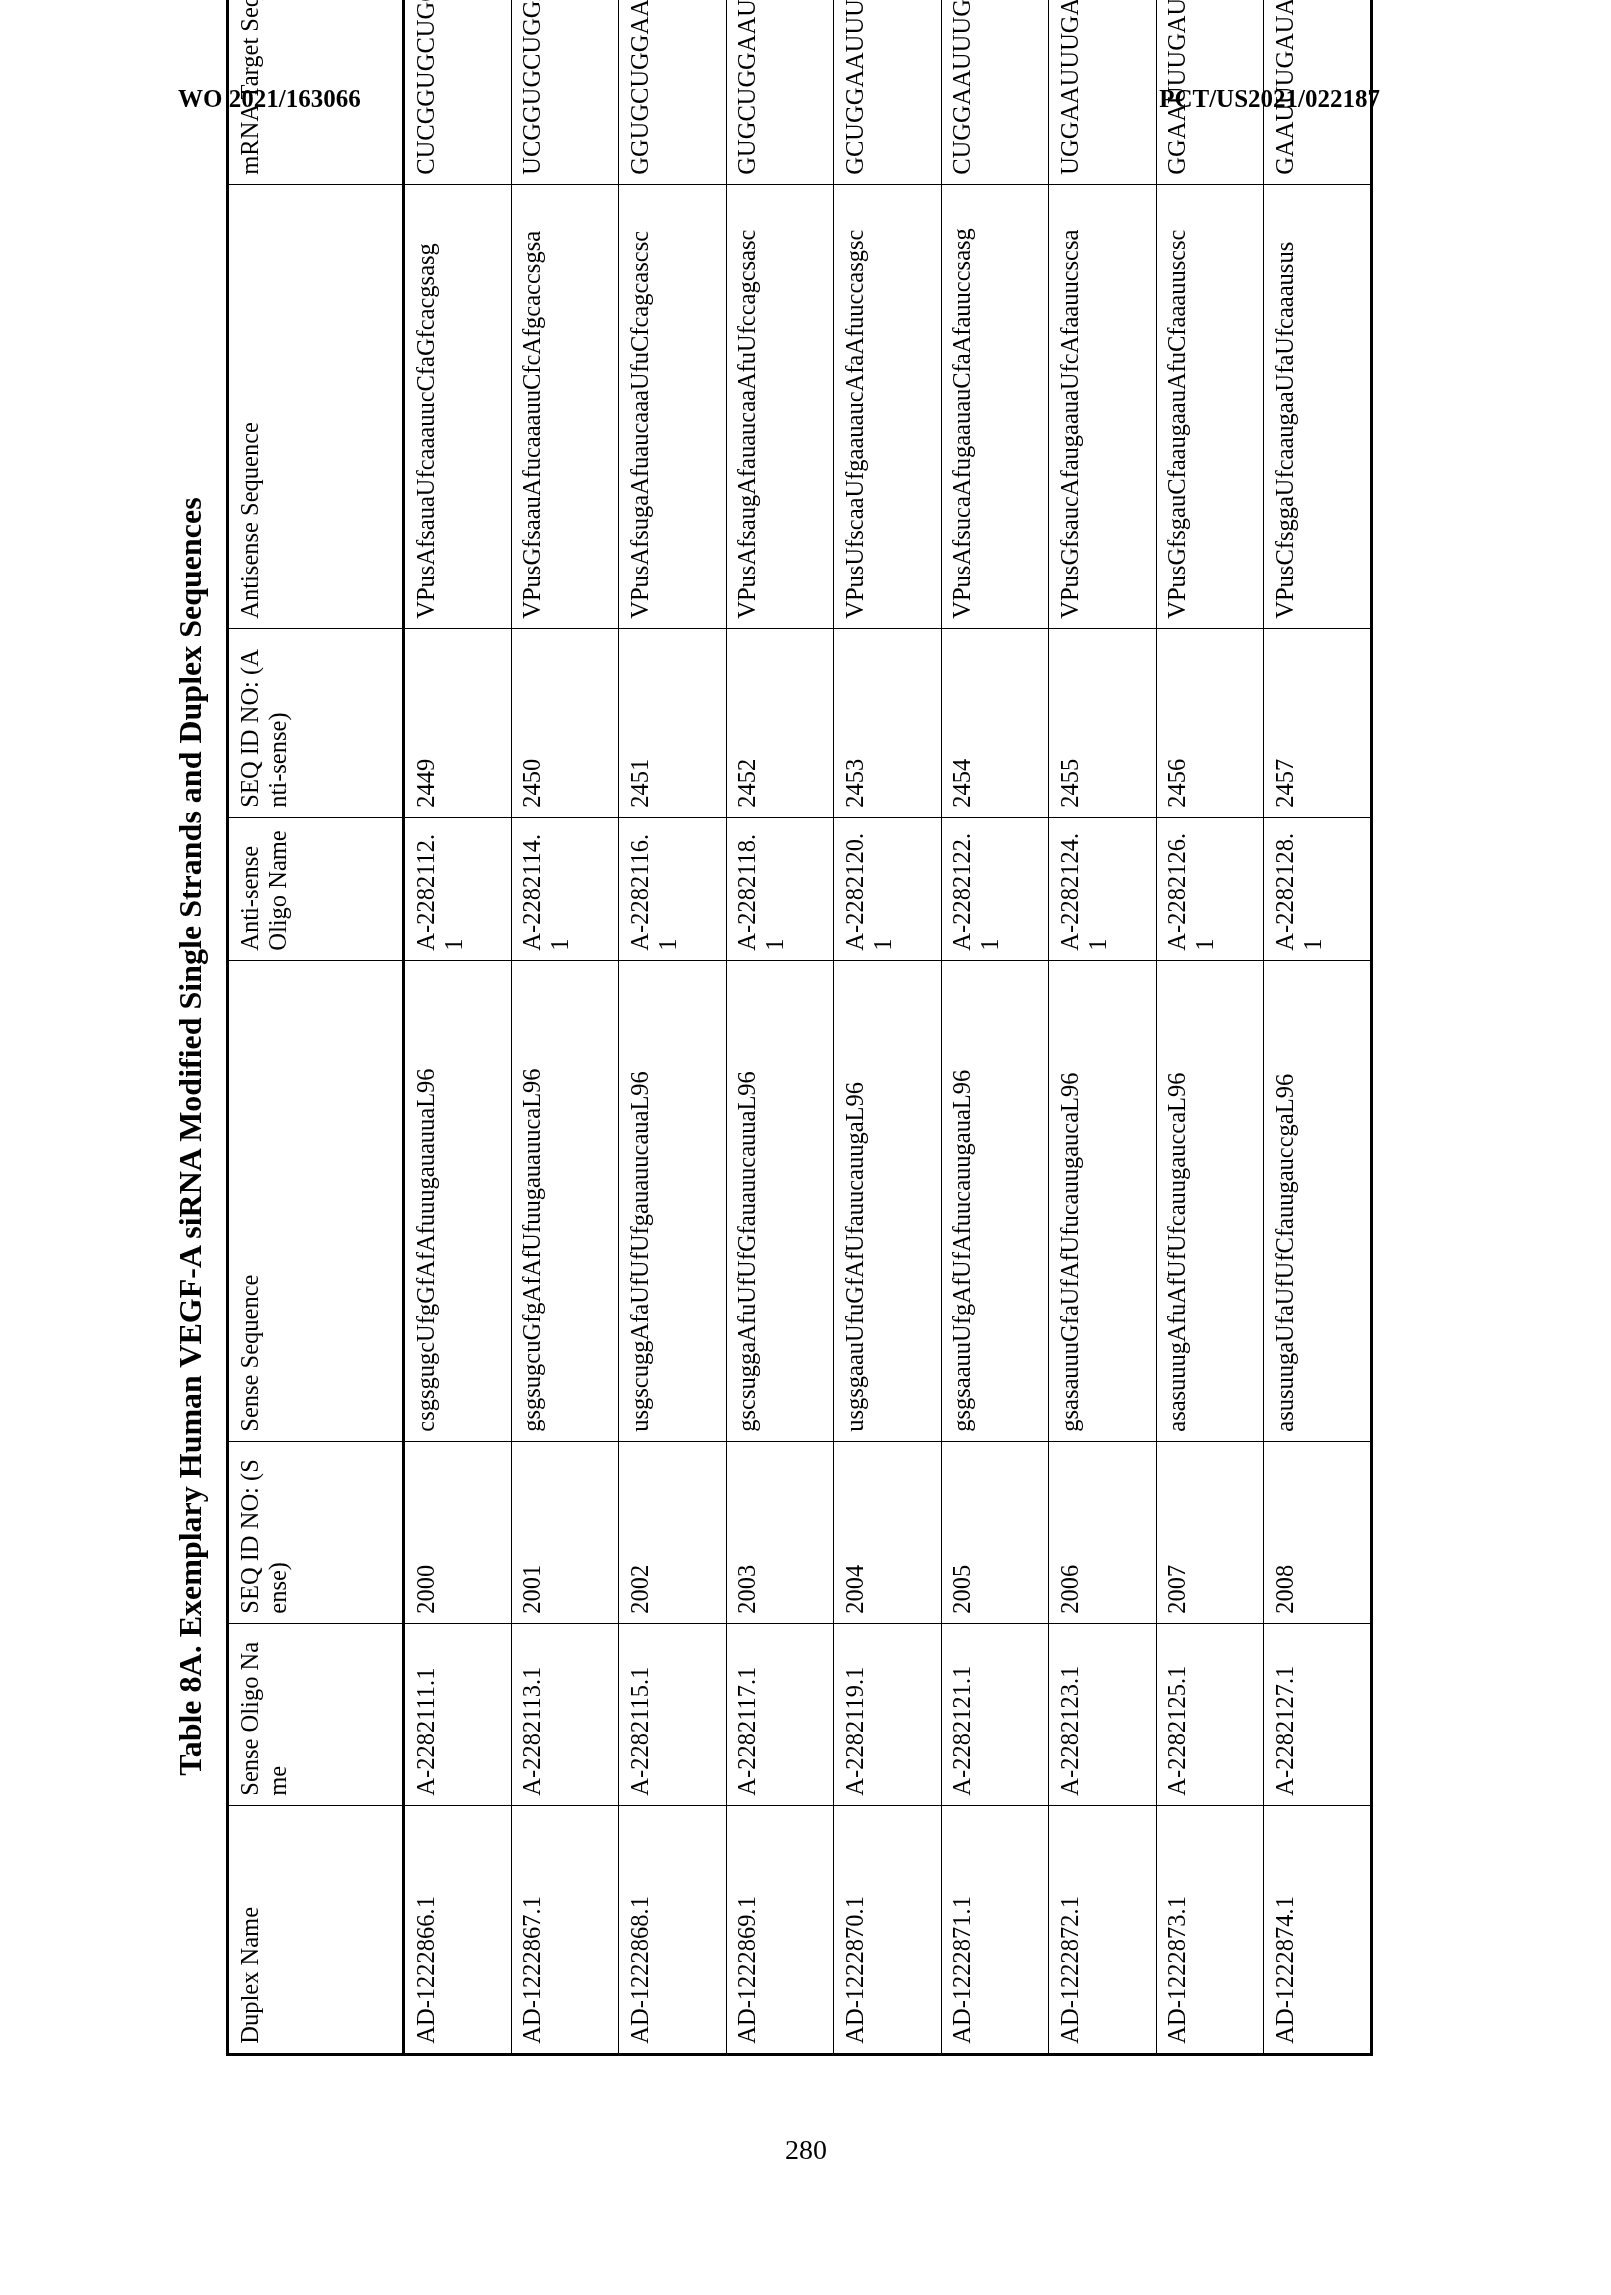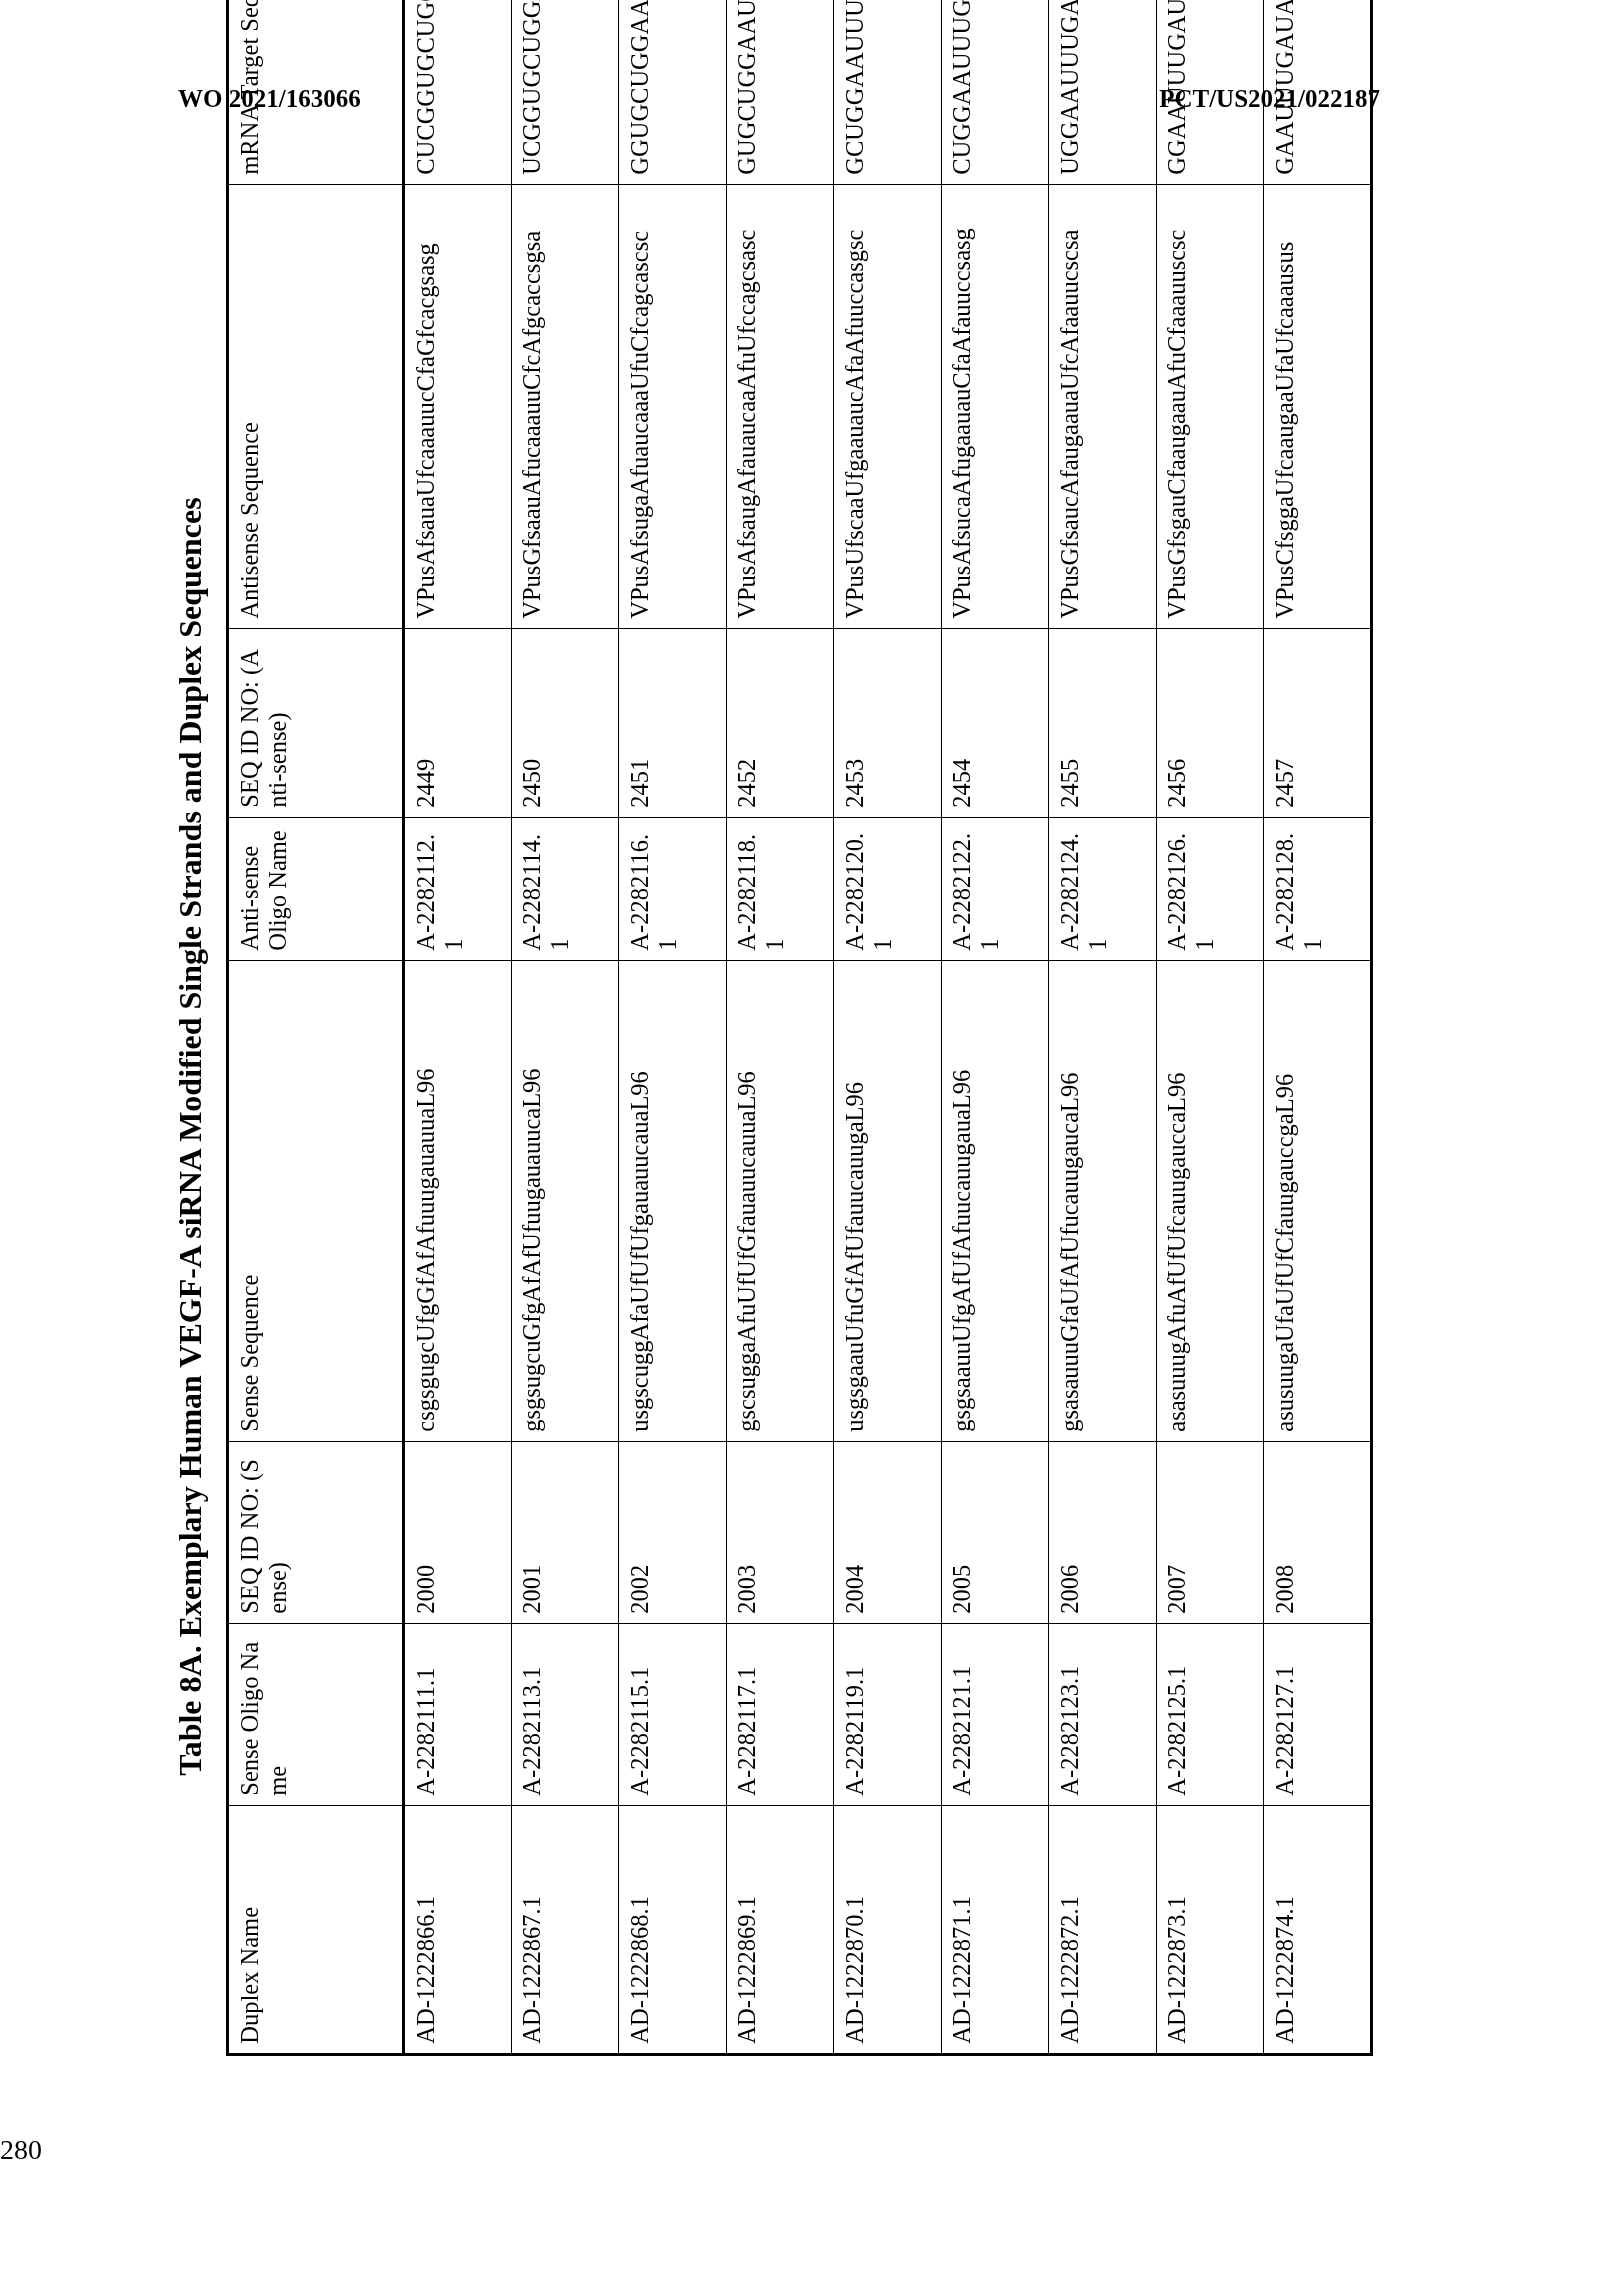--- a/index.html
+++ b/index.html
@@ -1,21 +1,21 @@
 <!DOCTYPE html>
 <html style="font-size:10.6px"><head>
 <meta charset="utf-8">
 <style>
   html, body { margin:0; padding:0; background:#fff; }
   body { width:1612px; height:2295px; position:relative; overflow:hidden;
          font-family:"Liberation Serif","DejaVu Serif",serif; color:#000; }
   .hdr { position:absolute; top:85px; font-weight:bold; font-size:25px; }
   .hdr-left { left:178px; }
   .hdr-right { right:232px; }
-  .page-num { position:absolute; top:2134px; left:0; width:1612px; text-align:left; font-size:28px; }
+  .page-num { position:absolute; top:2134px; left:0; width:1612px; text-align:center; font-size:28px; }
   .title-wrap { position:absolute; left:164px; top:2055px; width:1837px; height:53px;
                 transform-origin:0 0; transform:rotate(-90deg); }
   .title { font-weight:bold; font-size:32px; text-align:center; line-height:53px; white-space:nowrap; }
   .table-wrap { position:absolute; left:226px; top:2056px; width:1837px; height:1147px;
                 transform-origin:0 0; transform:rotate(-90deg); }
   table { border-collapse:collapse; width:1837px; height:1147px; table-layout:fixed; }
   td, th { border:1.3px solid #000; vertical-align:top; text-align:left; font-weight:normal;
            font-size:24.5px; line-height:28px; padding:6.6px 9.3px; word-break:break-all; }
   table { border:3.3px solid #000; }
   th { border-bottom:3.3px solid #000; }

